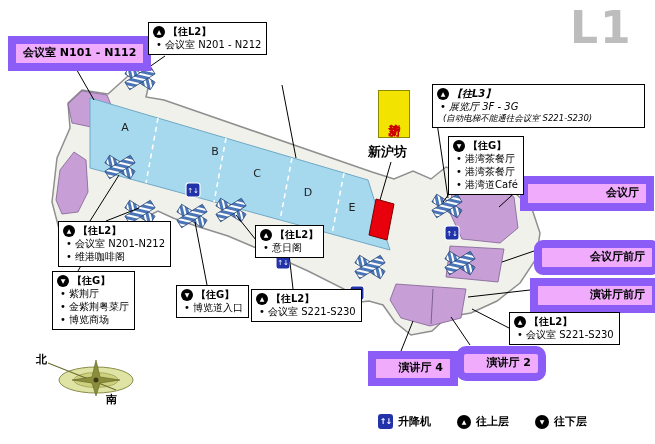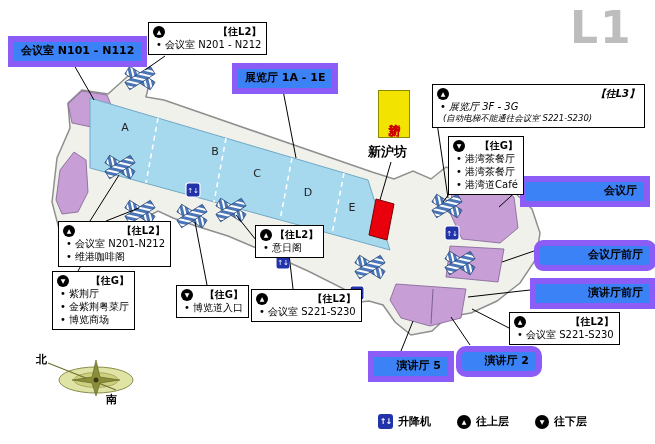--- a/index.html
+++ b/index.html
@@ -1,26 +1,26 @@
 <!DOCTYPE html>
 <html style="--hall_blue: #a6d9ee; --zone_purple: #c79fd6; --building_fill: #f1f1ec; --outline_gray: #8f8f8f; --red_marker: #e8000d; --esc_blue: #4a76b8; --lift_blue: #2233aa; --logo_yellow: #f2e300; --logo_red: #cc0000; --level_gray: #bdbdbd;"><head>
 <meta charset="utf-8">
 <style>
   html,body{margin:0;padding:0;background:#fff;}
   .stage{position:relative;width:655px;height:444px;background:#fff;overflow:hidden;
          font-family:"DejaVu Sans","Liberation Sans",sans-serif;color:#000;}
   .map-svg{position:absolute;left:0;top:0;}
   
-  .bbox{position:absolute;background:#3b82f6;border:6px solid #8b5cf6;font-weight:bold;
+  .bbox{position:absolute;background:#f0abfc;border:8px solid #8b5cf6;font-weight:bold;
         font-size:11px;line-height:1.15;padding:3px 7px;white-space:nowrap;z-index:5;}
   .center{text-align:right;}
   
   .callout{position:absolute;background:#fff;border:1px solid #000;font-size:10px;
            line-height:1.3;padding:2px 5px 3px 4px;white-space:nowrap;z-index:5;}
-  .tagrow{display:flex;align-items:center;gap:3px;font-weight:bold;justify-content:space-between;}
+  .tagrow{display:flex;align-items:center;gap:3px;font-weight:bold;}
   .cicon{width:12px;height:12px;border-radius:50%;background:#000;color:#fff;
          display:inline-flex;align-items:center;justify-content:center;font-size:6px;flex:0 0 auto;}
   .cicon.up::after{content:"▲";}
   .cicon.down::after{content:"▼";}
   .item{padding-left:3px;}
   .item::before{content:"• ";}
   .note{font-size:8.5px;white-space:normal;padding-left:6px;width:190px;}
   
   .logo{position:absolute;left:378px;top:90px;width:30px;height:46px;z-index:5;
         background:var(--logo_yellow,#f2e300);border:1px solid #8a8a00;color:var(--logo_red,#cc0000);
@@ -137,25 +137,24 @@
       <ellipse rx="22" ry="7.5" fill="#cdd17e" stroke="#8a8d4a" stroke-width="0.6"></ellipse>
       <line x1="-48" y1="-17" x2="20" y2="10" stroke="#6b6e2f" stroke-width="1.2"></line>
       <polygon points="0,-20 4,-3 24,0 4,3 0,16 -4,3 -24,0 -4,-3" fill="#8a8d3a" stroke="#5c5f23" stroke-width="0.6"></polygon>
       <circle r="2.5" fill="#3a3c14"></circle>
     </g>
   </svg>
 
   <div class="level">L1</div>
 
   <div class="bbox" style="left:8px;top:36px;">会议室 N101 - N112</div>
-  <div class="bbox" style="left:232px;top:63px;">展览厅 1A - 1E</div>
   <div class="bbox center" style="left:520px;top:176px;width:104px;">会议厅</div>
   <div class="bbox center" style="left:534px;top:240px;width:96px;border-radius:9px;">会议厅前厅</div>
   <div class="bbox center" style="left:530px;top:278px;width:100px;">演讲厅前厅</div>
-  <div class="bbox center" style="left:368px;top:351px;width:60px;">演讲厅 5</div>
+  <div class="bbox center" style="left:368px;top:351px;width:60px;">演讲厅 4</div>
   <div class="bbox center" style="left:456px;top:346px;width:60px;border-radius:10px;">演讲厅 2</div>
 
   <div class="logo">新沪坊</div>
   <div class="logo-label">新沪坊</div>
 
   <div class="callout" style="left:148px;top:22px;">
     <div class="tagrow">
       <span class="cicon up"></span>
       <span>【往L2】</span>
     </div>

